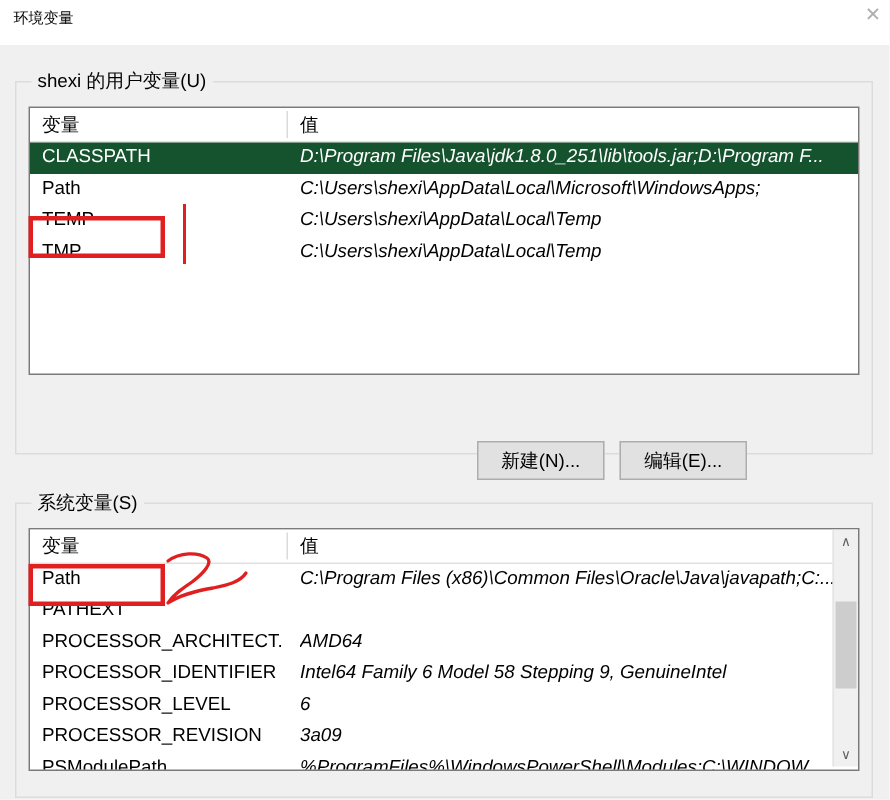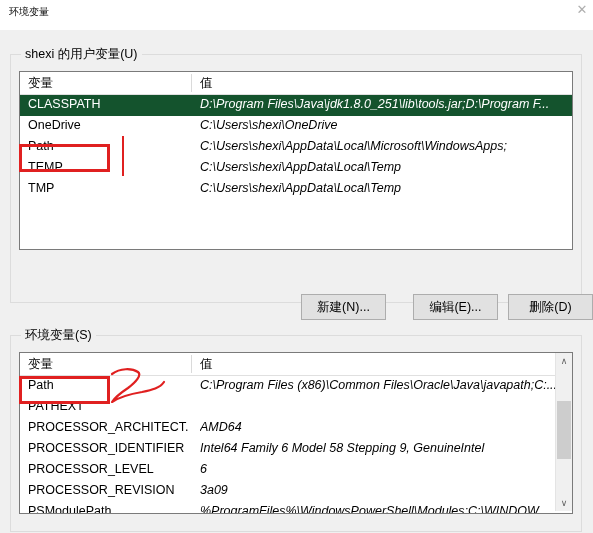--- a/index.html
+++ b/index.html
@@ -147,21 +147,21 @@
     border: 1px solid #adadad;
     font-family: "Liberation Sans", "DejaVu Sans", sans-serif;
     font-size: 12.5px;
     color: #000000;
     text-align: center;
     line-height: 24px;
     padding: 0;
     cursor: default;
     white-space: nowrap;
   }
-  .btn-new  { left: 290px; top: 239px; width: 85px; }
+  .btn-new  { left: 307px; top: 239px; width: 85px; }
   .btn-edit { left: 402px; top: 239px; width: 85px; }
   .btn-del  { left: 497px; top: 239px; width: 85px; }
 
   
   .scrollbar {
     position: absolute;
     right: 0px;
     top: 0px;
     width: 16px;
     height: 158px;
@@ -243,45 +243,40 @@
         <div class="hcell hcell-name">变量</div>
         <div class="hdivider"></div>
         <div class="hcell hcell-val">值</div>
       </div>
       <div class="lv-rows">
         <div class="lv-row selected">
           <div class="cell-name">CLASSPATH</div>
           <div class="cell-value">D:\Program Files\Java\jdk1.8.0_251\lib\tools.jar;D:\Program F...</div>
         </div>
         <div class="lv-row">
-          <div class="cell-name">OneDrive</div>
-          <div class="cell-value">C:\Users\shexi\OneDrive</div>
-        </div>
-        <div class="lv-row">
           <div class="cell-name">Path</div>
           <div class="cell-value">C:\Users\shexi\AppData\Local\Microsoft\WindowsApps;</div>
         </div>
         <div class="lv-row">
           <div class="cell-name">TEMP</div>
           <div class="cell-value">C:\Users\shexi\AppData\Local\Temp</div>
         </div>
         <div class="lv-row">
           <div class="cell-name">TMP</div>
           <div class="cell-value">C:\Users\shexi\AppData\Local\Temp</div>
         </div>
       </div>
     </div>
 
     <button class="btn btn-new">新建(N)...</button>
     <button class="btn btn-edit">编辑(E)...</button>
-    <button class="btn btn-del">删除(D)</button>
   </div>
 
   <div class="groupbox group-sys">
-    <div class="group-label">环境变量(S)</div>
+    <div class="group-label">系统变量(S)</div>
 
     <div class="listview list-sys">
       <div class="lv-header">
         <div class="hcell hcell-name">变量</div>
         <div class="hdivider"></div>
         <div class="hcell hcell-val">值</div>
       </div>
       <div class="lv-rows">
         <div class="lv-row">
           <div class="cell-name">Path</div>

